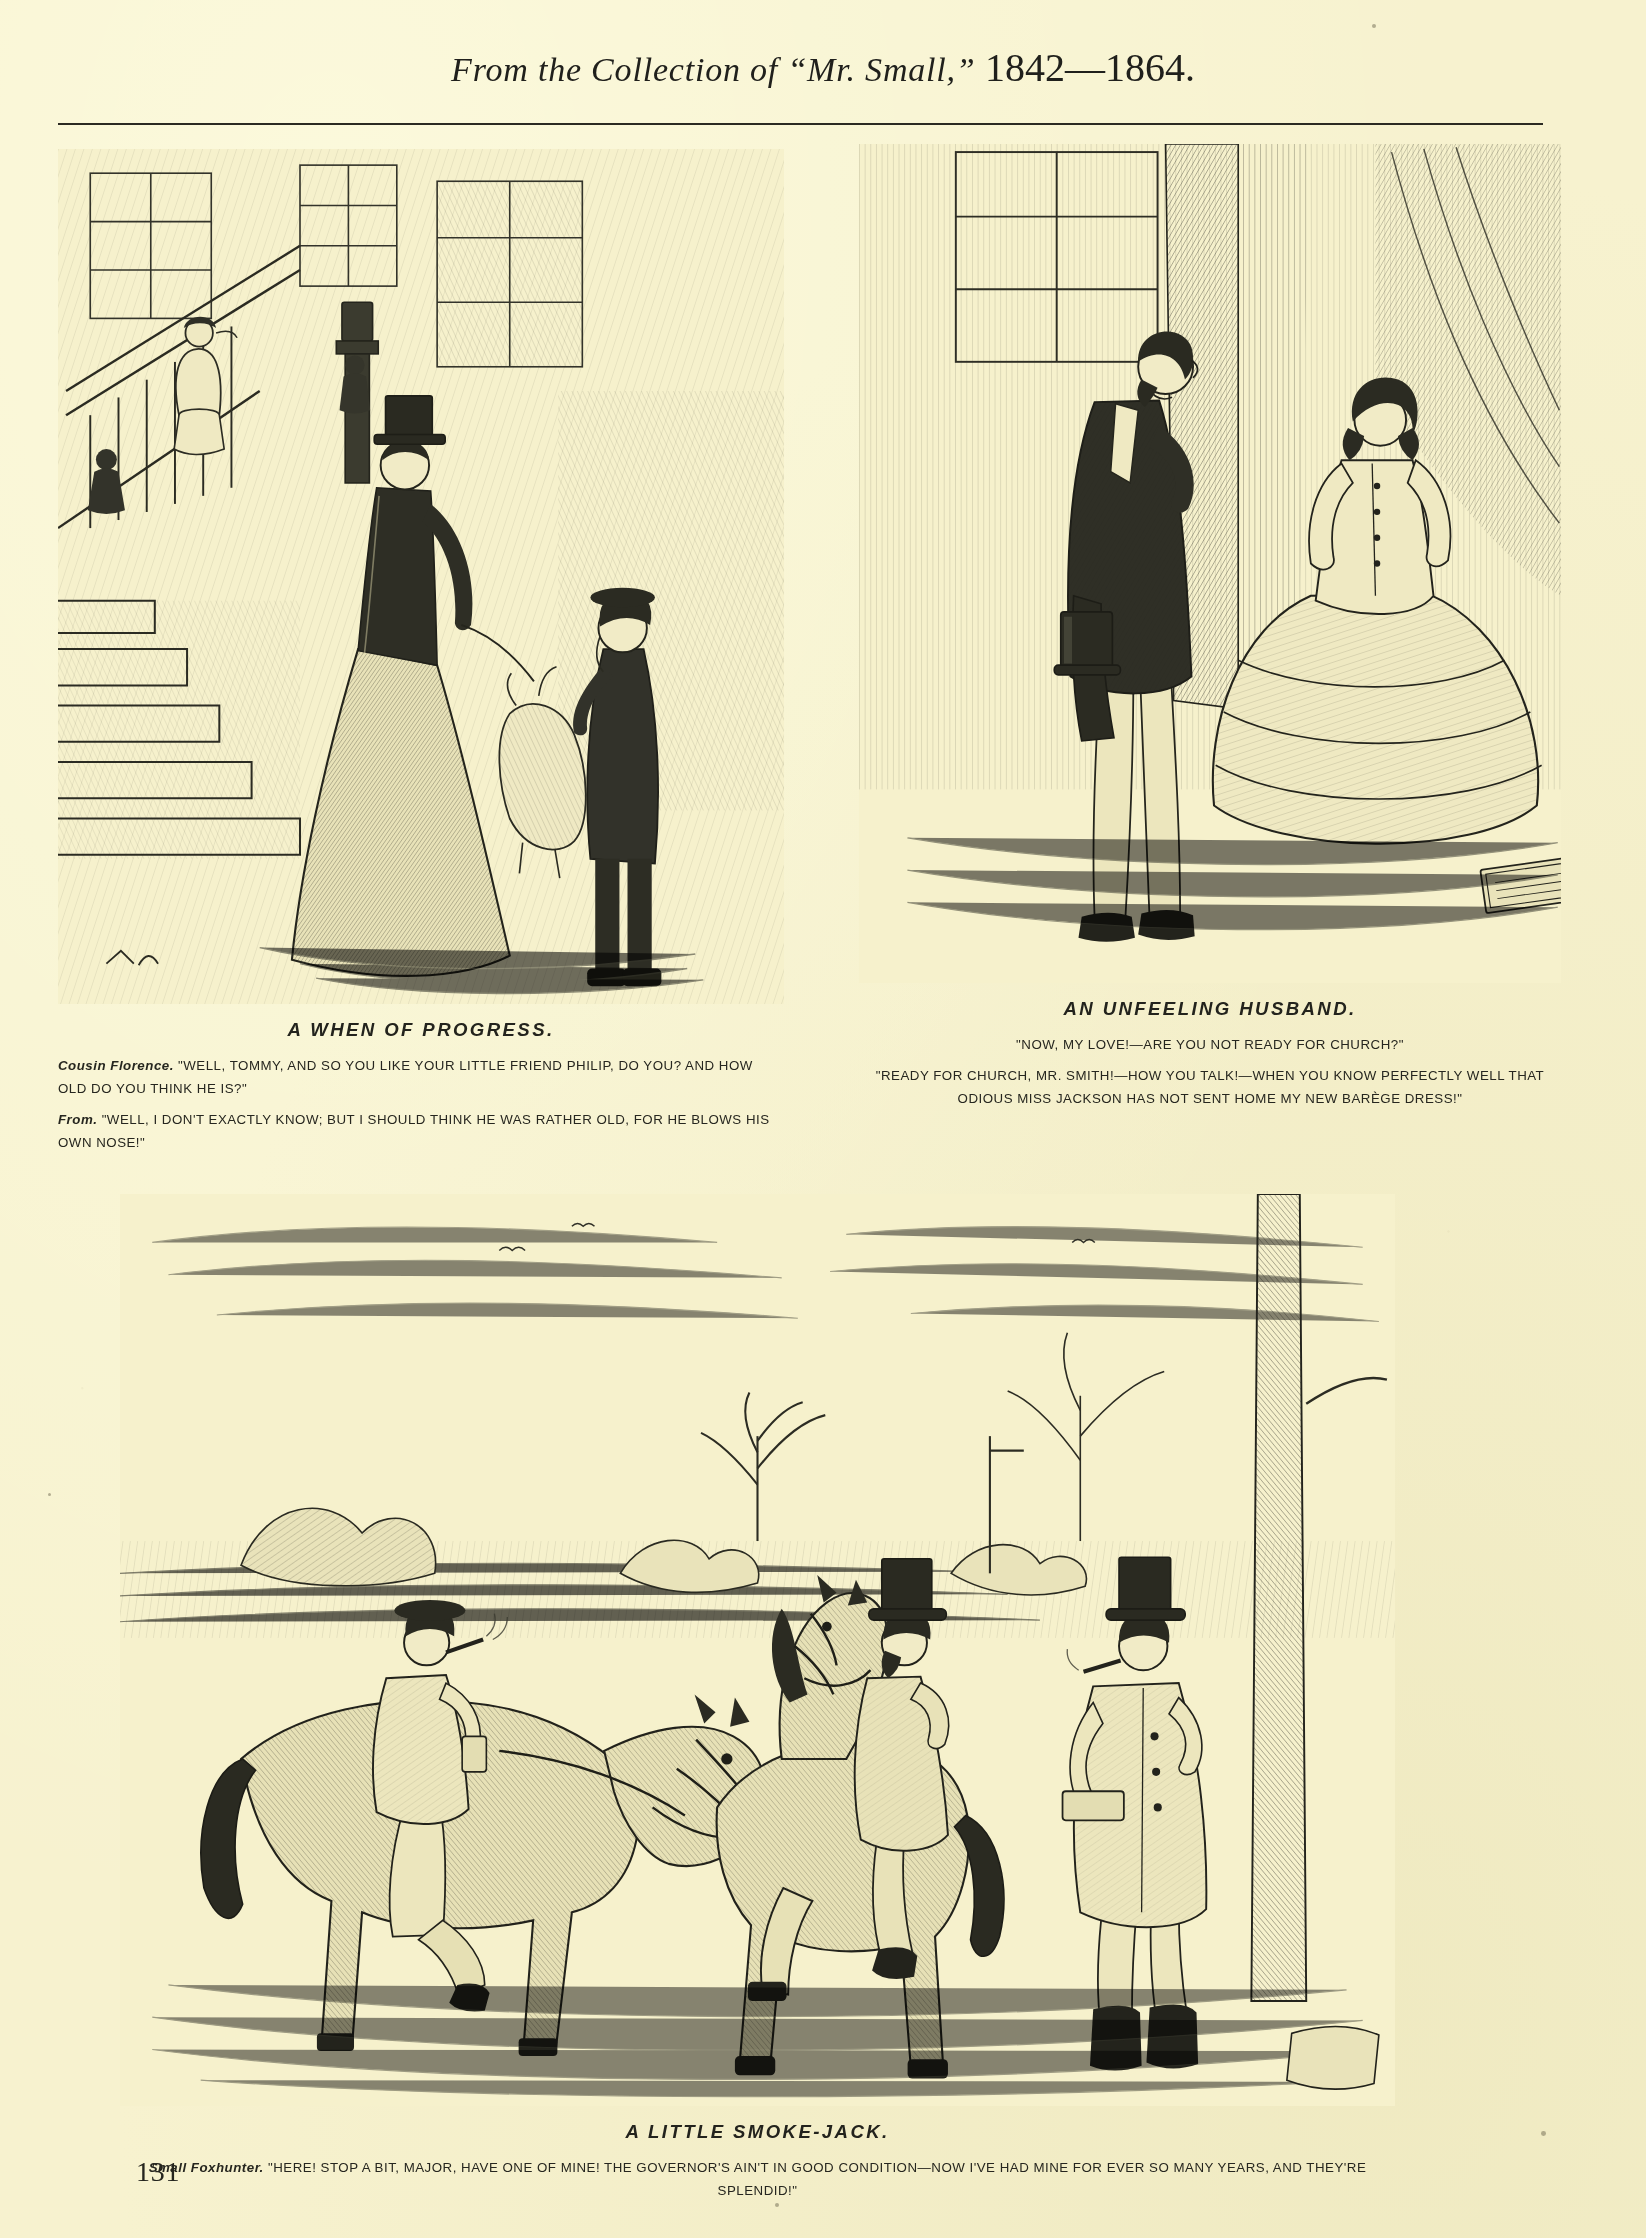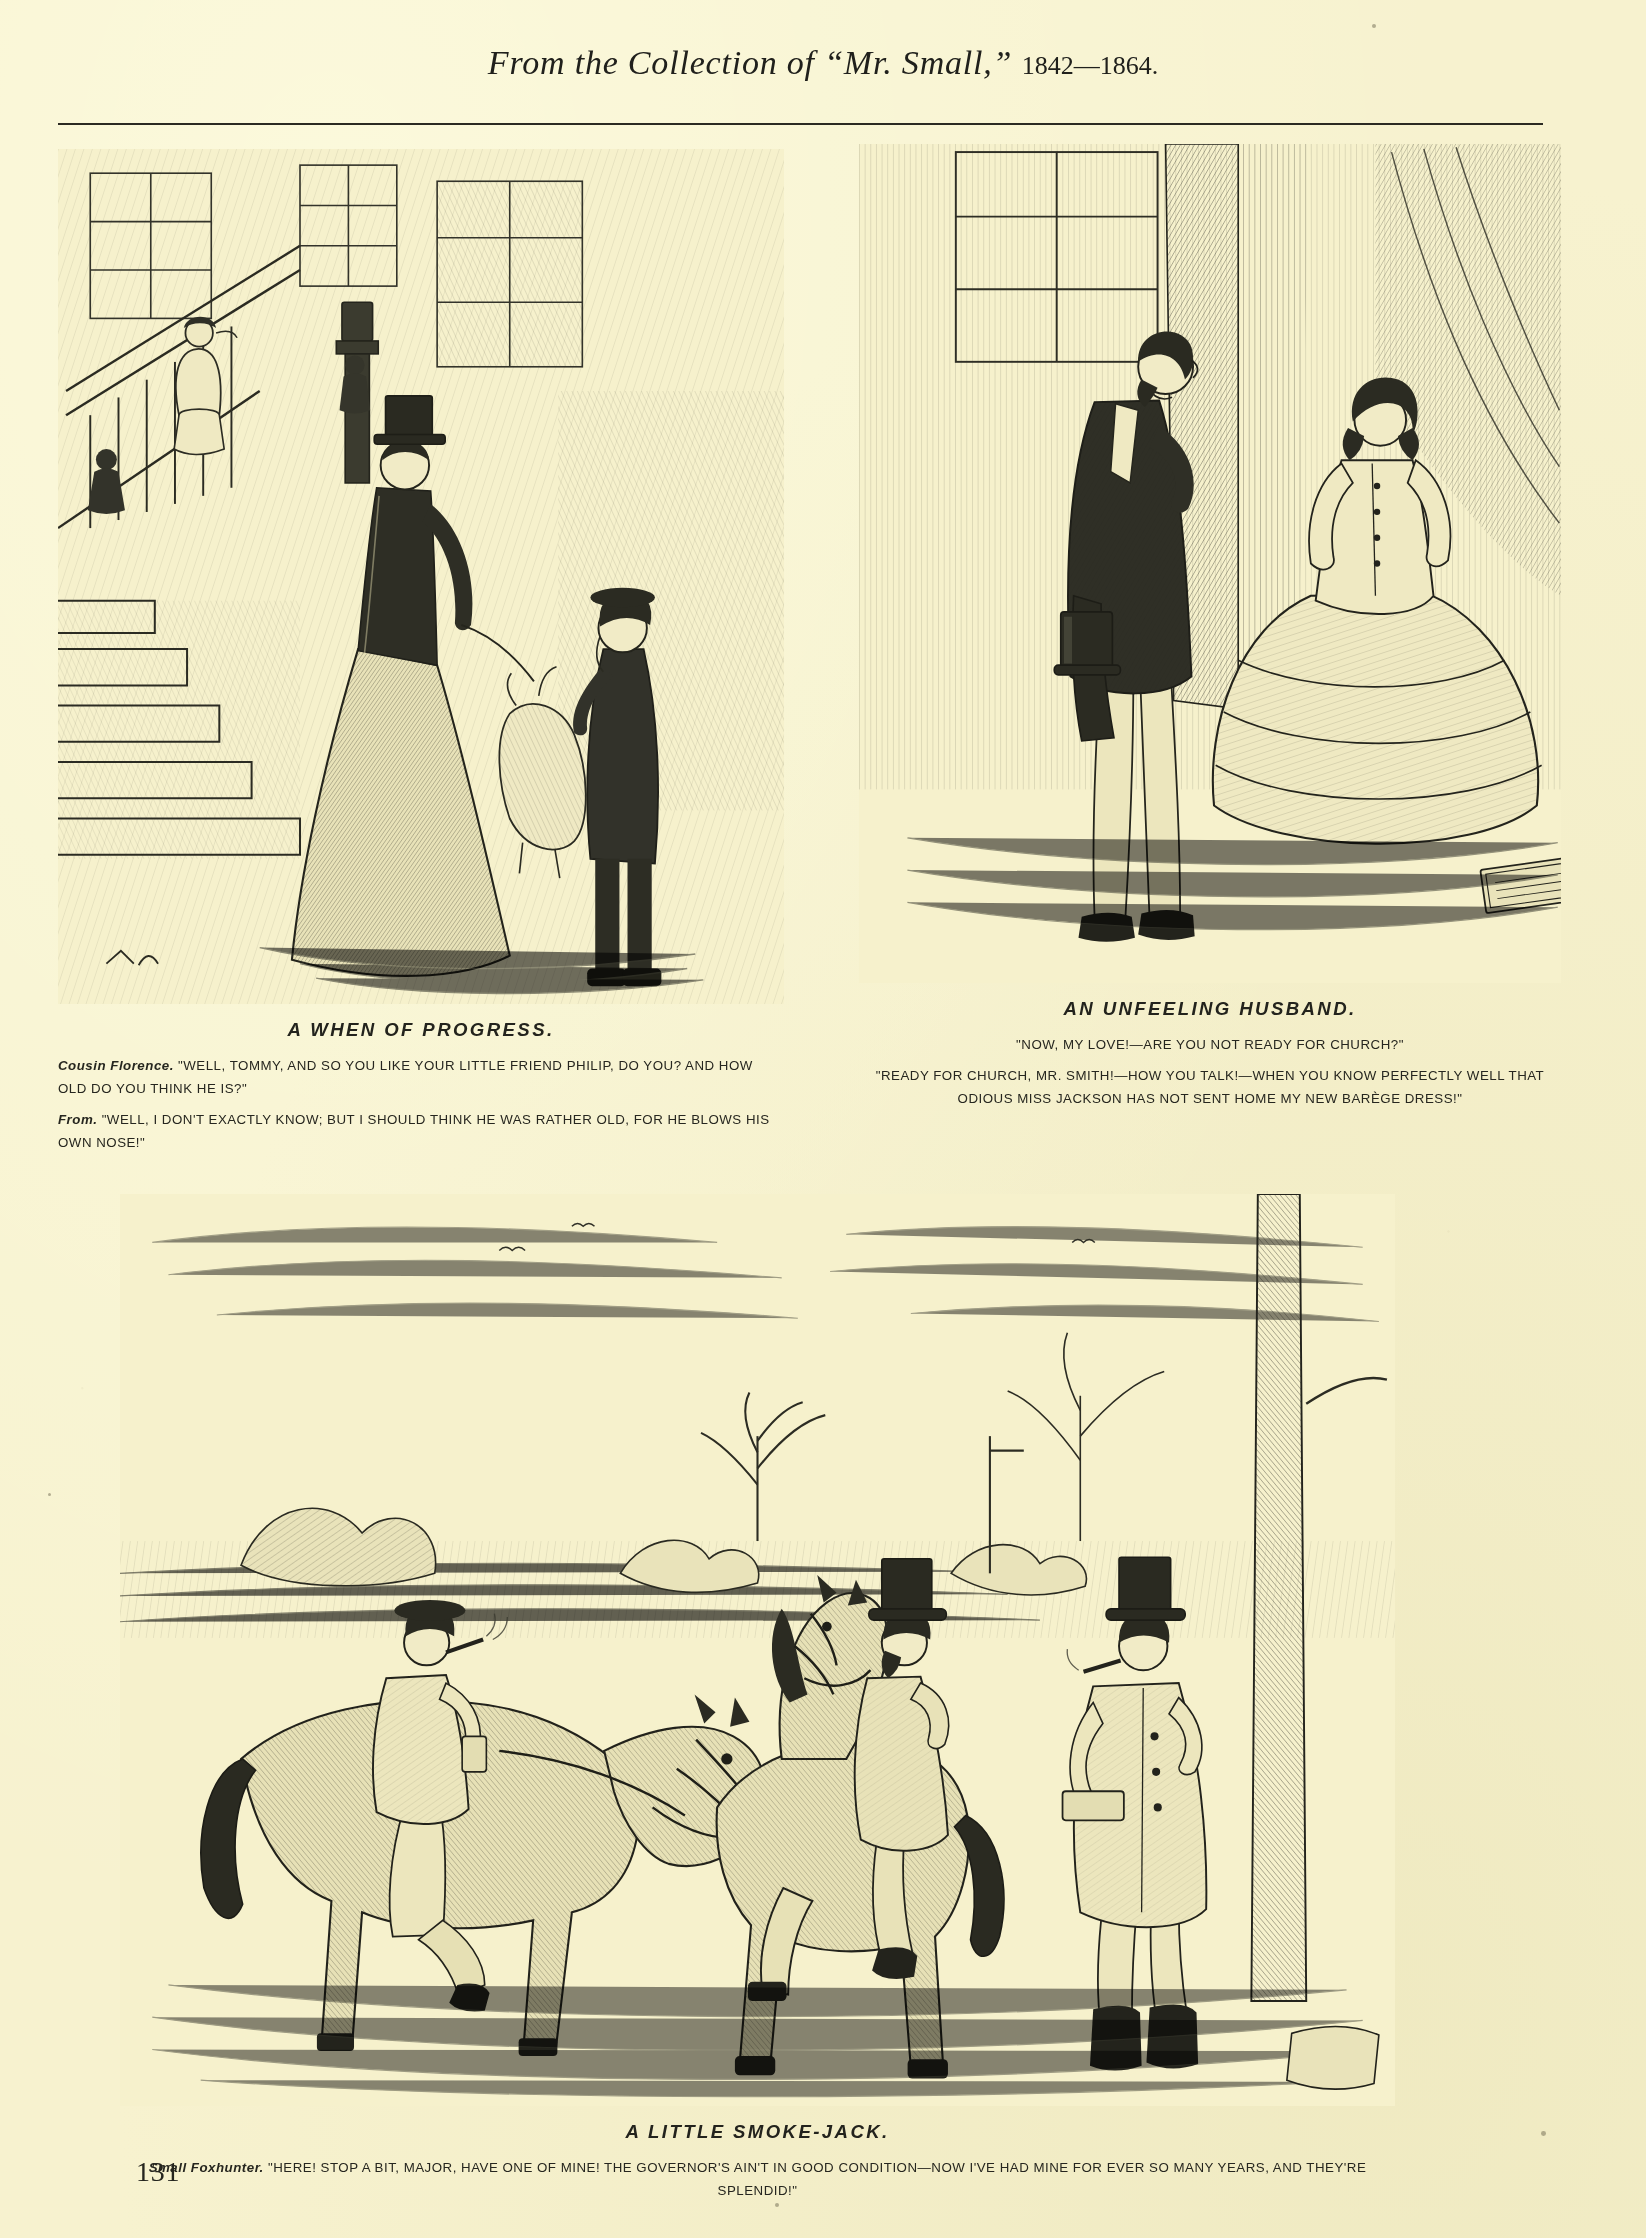--- a/index.html
+++ b/index.html
@@ -44,21 +44,21 @@
     width: 100%;
     text-align: center;
     font-family: "Liberation Serif", serif;
     font-style: italic;
     font-size: 34px;
     color: #20201c;
     letter-spacing: 0.8px;
   }
   .header-title .years {
     font-style: normal;
-    font-size: 26px;
+    font-size: 40px;
     letter-spacing: 0px;
   }
 
   .rule {
     position: absolute;
     left: 58px;
     width: 1485px;
     top: 123px;
     height: 1.6px;
     background: #2b2a22;

